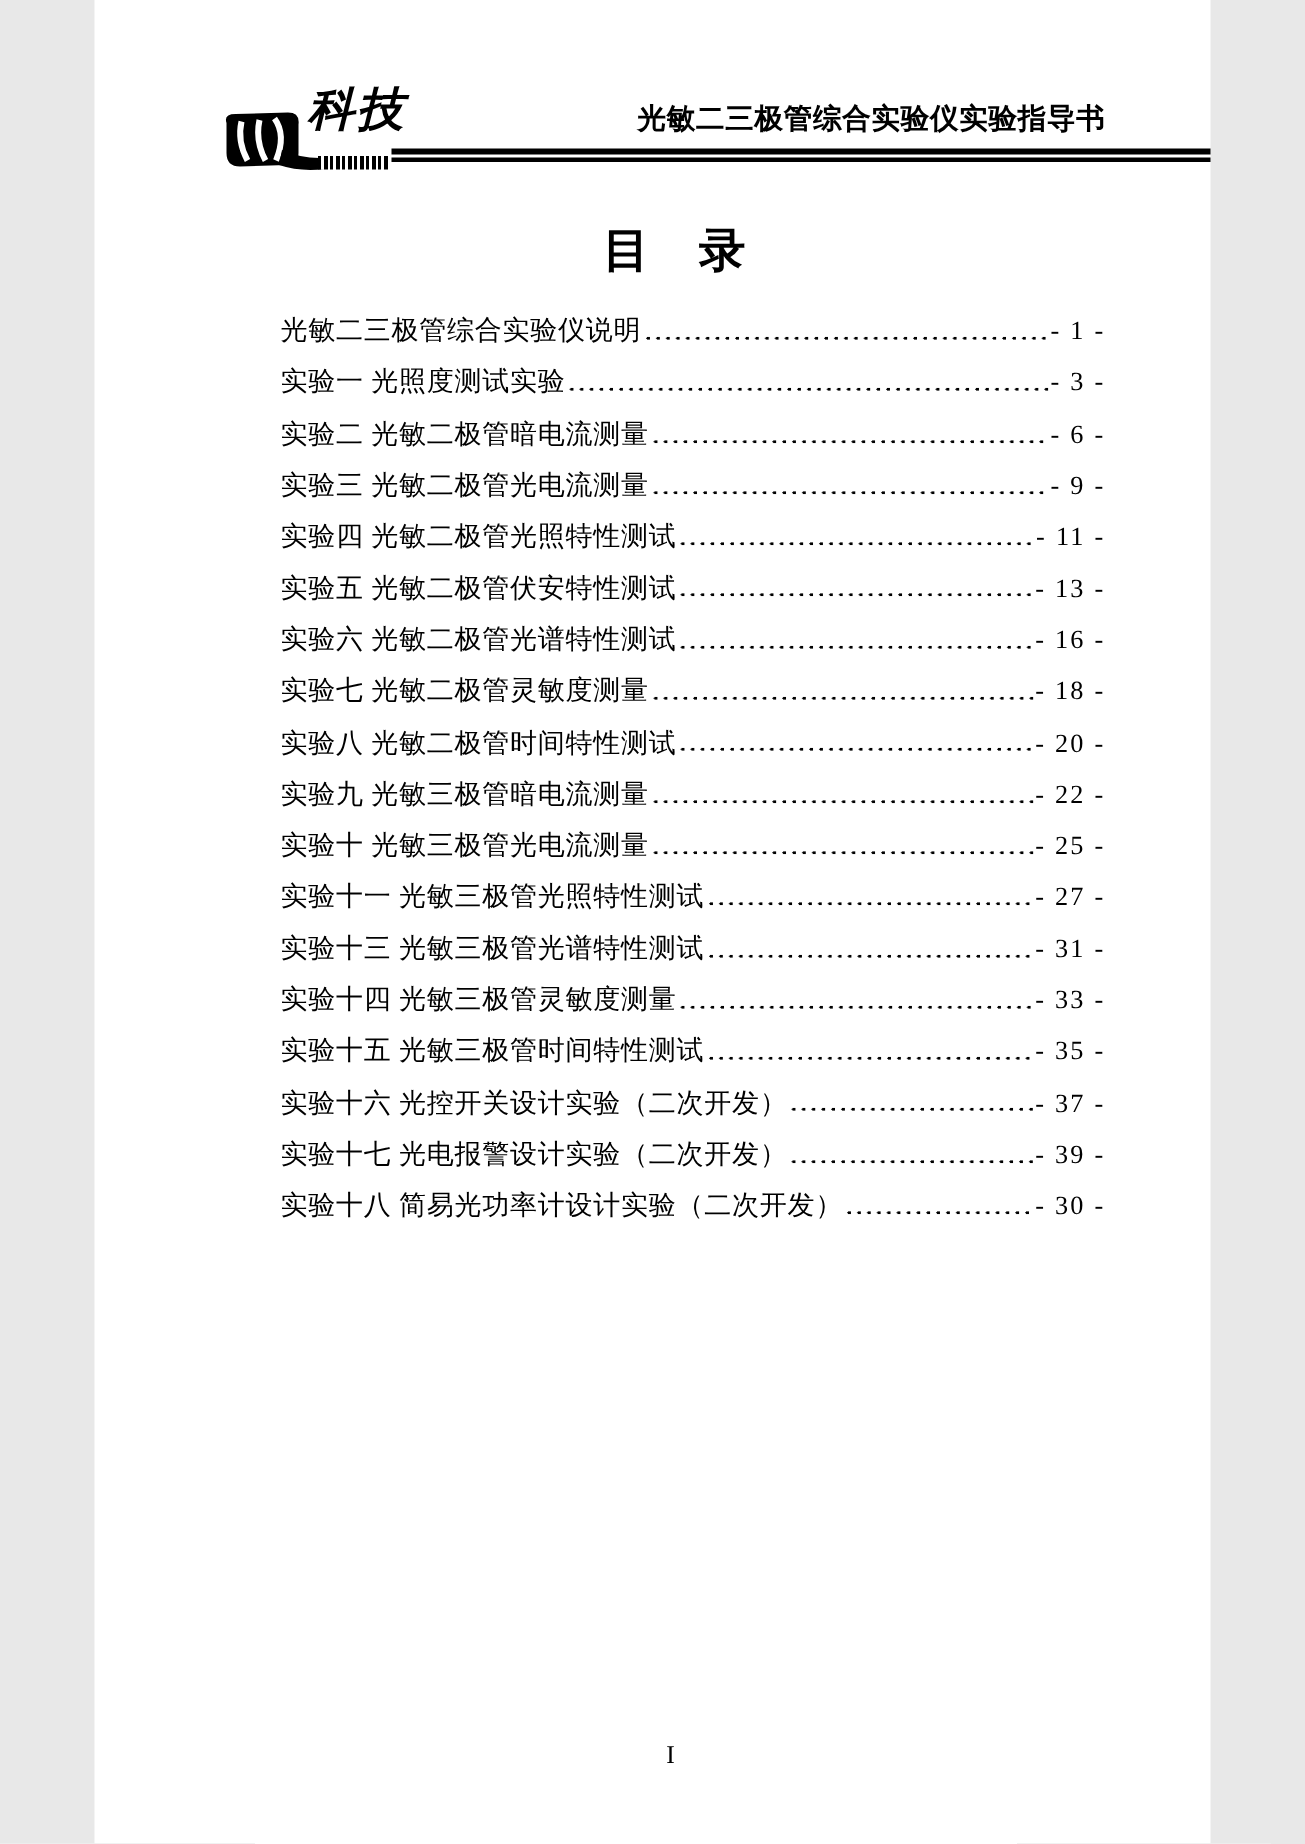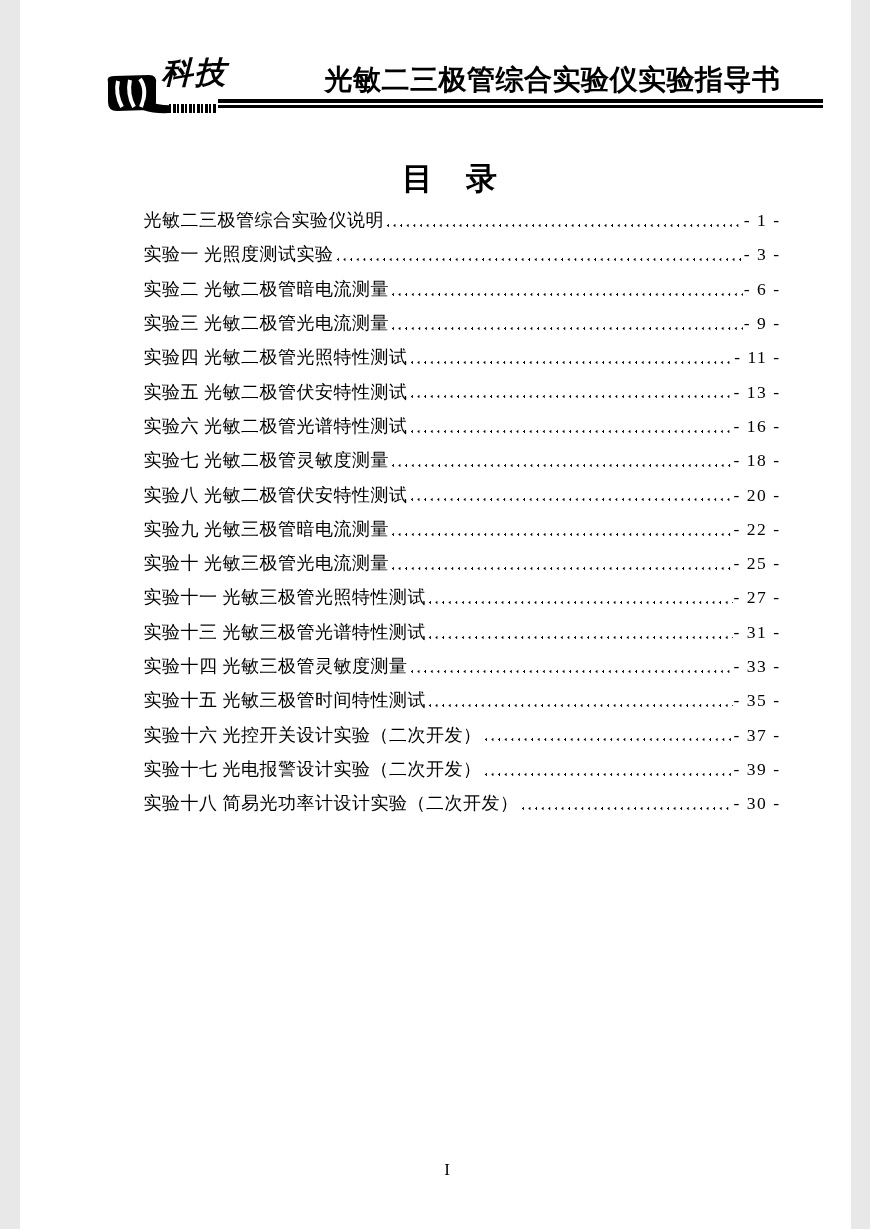--- a/index.html
+++ b/index.html
@@ -1,18 +1,18 @@
 <!DOCTYPE html>
 <html><head>
 <meta charset="utf-8">
 <style>
   html,body{margin:0;padding:0;background:#e8e8e8;}
   .page{
     position:relative;
-    width:831px;height:1229px;
+    width:744px;height:1229px;
     margin:0 auto;
     background:#ffffff;
     color:#000;
     font-family:"Liberation Serif", serif;
     overflow:hidden;
   }
 
   
   .logo{position:absolute;left:85px;top:56px;width:135px;height:68px;}
   .logo-mark{position:absolute;left:0;top:14px;}
@@ -23,33 +23,33 @@
     font-size:31px;line-height:34px;letter-spacing:2px;
     white-space:nowrap;
   }
   .logo-barcode{
     position:absolute;left:64px;top:48px;width:47px;height:9px;
     background-image:repeating-linear-gradient(90deg,#000 0 2px,#fff 2px 4px,#000 4px 7px,#fff 7px 8px);
   }
   .header-title{
     position:absolute;right:70px;top:67px;
     font-family:"Liberation Sans", sans-serif;
-    font-weight:bold;font-size:28px;line-height:26px;
+    font-weight:bold;font-size:19px;line-height:26px;
     letter-spacing:0.5px;white-space:nowrap;
   }
   .header-rule{
     position:absolute;left:198px;top:99px;width:605px;height:9px;
     border-top:4px solid #000;border-bottom:3px solid #000;
     box-sizing:border-box;
   }
 
   
   .toc-title{
     position:absolute;left:30px;right:0;top:144px;
-    margin:16px;text-align:center;
+    margin:4px;text-align:center;
     font-family:"Liberation Serif", serif;
     font-size:31px;font-weight:bold;line-height:38px;
     letter-spacing:1px;
   }
 
   
   .toc-list{position:absolute;left:124px;right:70px;top:203px;}
   .toc-row{
     height:34.3px;
     display:flex;align-items:center;
@@ -137,21 +137,21 @@
     <span class="toc-text">实验六 光敏二极管光谱特性测试</span>
     <span class="toc-dots"></span>
     <span class="toc-page">- 16 -</span>
   </div>
       <div class="toc-row">
     <span class="toc-text">实验七 光敏二极管灵敏度测量</span>
     <span class="toc-dots"></span>
     <span class="toc-page">- 18 -</span>
   </div>
       <div class="toc-row">
-    <span class="toc-text">实验八 光敏二极管伏安特性测试</span>
+    <span class="toc-text">实验八 光敏二极管时间特性测试</span>
     <span class="toc-dots"></span>
     <span class="toc-page">- 20 -</span>
   </div>
       <div class="toc-row">
     <span class="toc-text">实验九 光敏三极管暗电流测量</span>
     <span class="toc-dots"></span>
     <span class="toc-page">- 22 -</span>
   </div>
       <div class="toc-row">
     <span class="toc-text">实验十 光敏三极管光电流测量</span>

